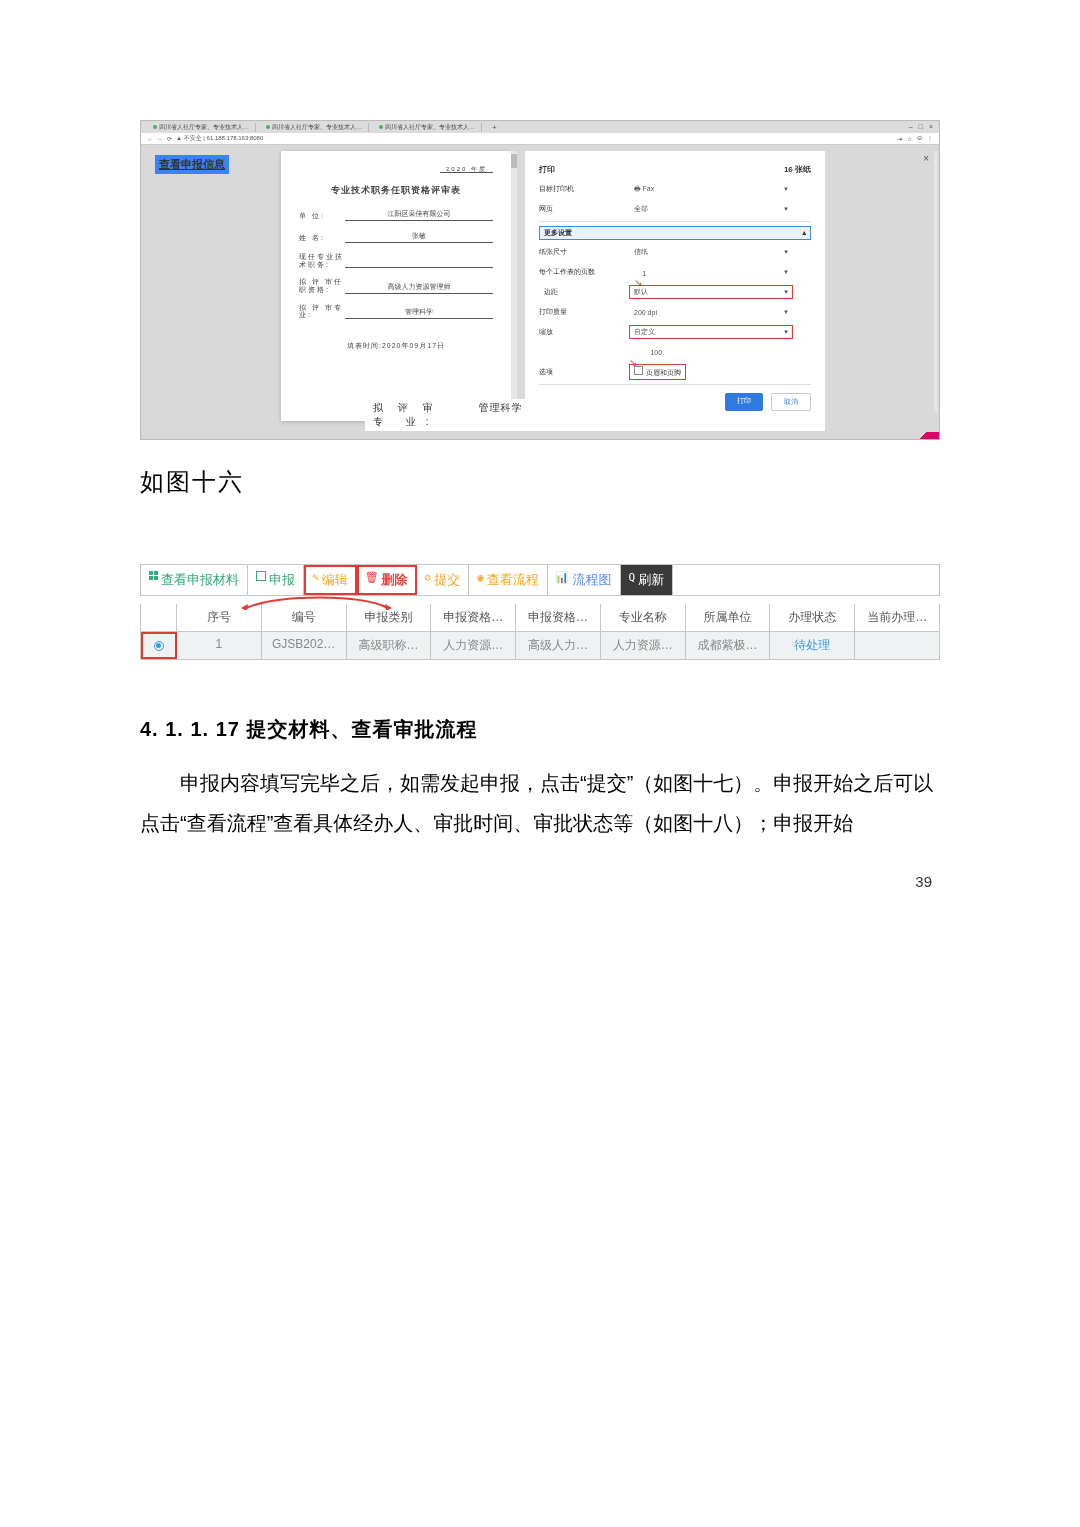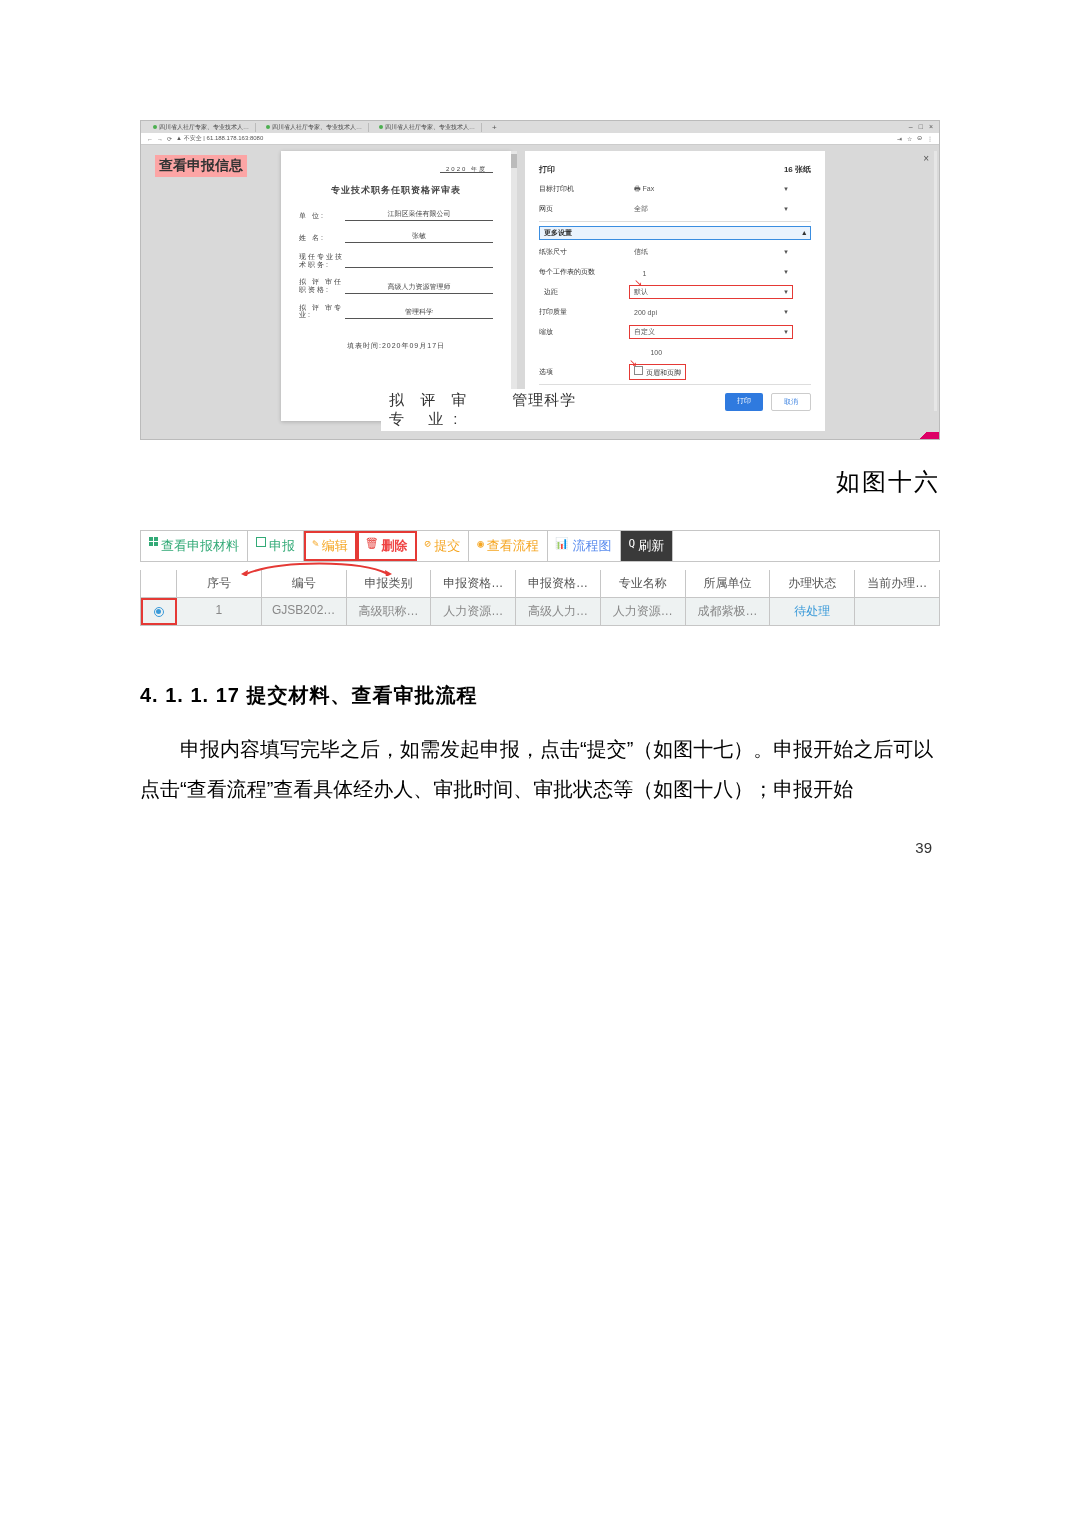--- a/index.html
+++ b/index.html
@@ -66,25 +66,26 @@
       color:#555;
     }
     .shot .overlay {
       position: absolute;
       left: 0; right: 0; top: 24px; bottom: 0;
       background: rgba(0,0,0,0.15);
     }
     .shot .sidebar-label {
       position: absolute;
       left: 14px; top: 34px;
-      font-size: 14px;
+      font-size: 11px;
       font-weight: bold;
       color: #333;
-      background: #fca5a5;
+      background: #3b82f6;
       padding: 2px 4px;
+      text-decoration: underline;
     }
     .shot .preview {
       position: absolute;
       left: 140px; top: 30px;
       width: 230px; height: 270px;
       background: #fff;
       box-shadow: 0 1px 4px rgba(0,0,0,0.2);
       padding: 14px 18px;
       font-size: 7px;
     }
@@ -132,35 +133,35 @@
     .shot .dialog .btn { padding: 3px 12px; font-size:7px; border-radius:2px;}
     .shot .dialog .btn.primary { background: #2f7adf; color:#fff; }
     .shot .dialog .btn.sec { background:#fff; color:#2f7adf; border:1px solid #ccc;}
     .shot .close { position:absolute; right:10px; top:32px; font-size:10px; color:#555;}
     .shot .dialog .arrow-red { color:#e53935; font-size:10px; position:relative; top:10px;}
     .shot .dialog .scaleval { margin-left:10px; color:#555;}
     .shot .dialog .chk { width:9px; height:9px; border:1px solid #888; display:inline-block; margin-right:3px;}
     .shot .dlg-scr { position:absolute; right:2px; top:30px; width:3px; height:260px; background:#e6e6e6;}
     .shot .footer-snippet {
       position:absolute;
-      left:240px; bottom:8px;
-      font-size:15px;
+      left:224px; bottom:8px;
+      font-size:10px;
       letter-spacing: 6px;
       color:#333;
       background:#fff;
       padding:2px 8px;
     }
     .shot .footer-snippet .line2 { letter-spacing:10px; }
     .shot .footer-snippet .rt { margin-left:40px; letter-spacing:1px;}
     .shot .corner { position:absolute; right:0; bottom:-1px; width:26px; height:8px; background: linear-gradient(135deg, transparent 40%, #d06 40%);}
 
     .caption {
-      text-align: right;
+      text-align: left;
       font-size: 24px;
-      margin: 26px 0 32px;
+      margin: 26px 0 66px;
       letter-spacing: 2px;
     }
 
     h3.section {
       font-size: 20px;
       font-weight: bold;
       margin: 20px 0;
       letter-spacing: 1px;
     }
     p.body {

